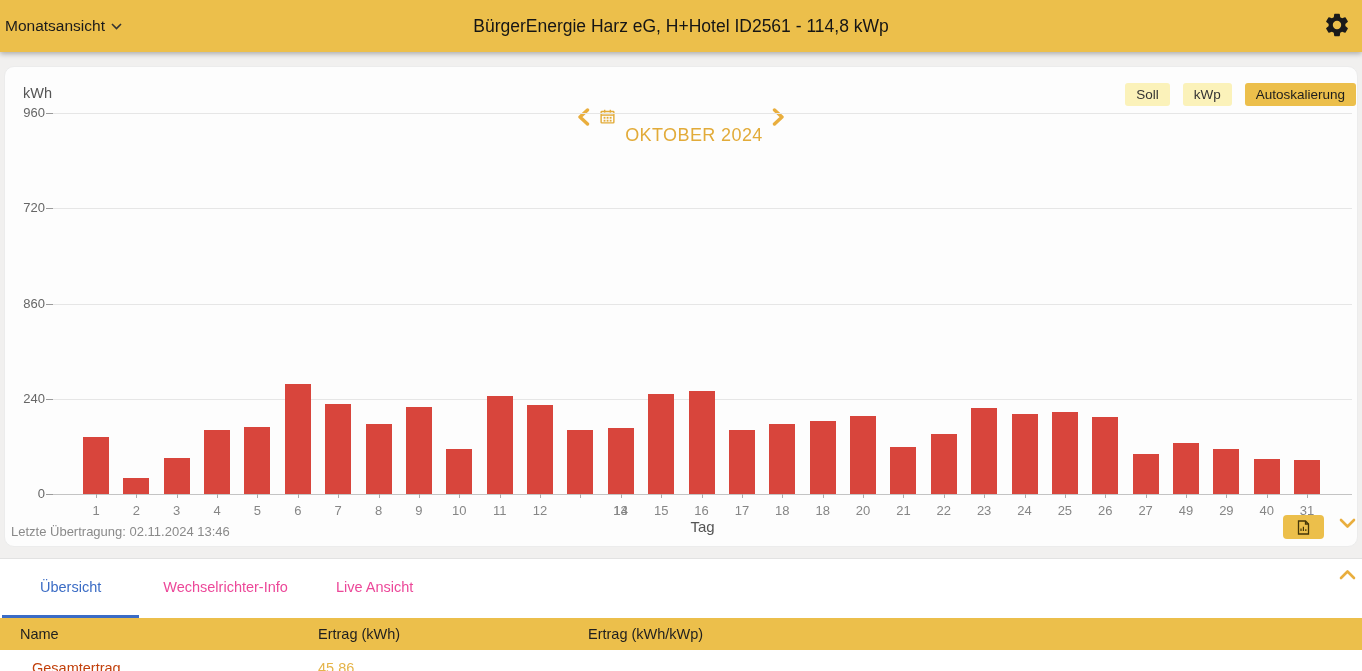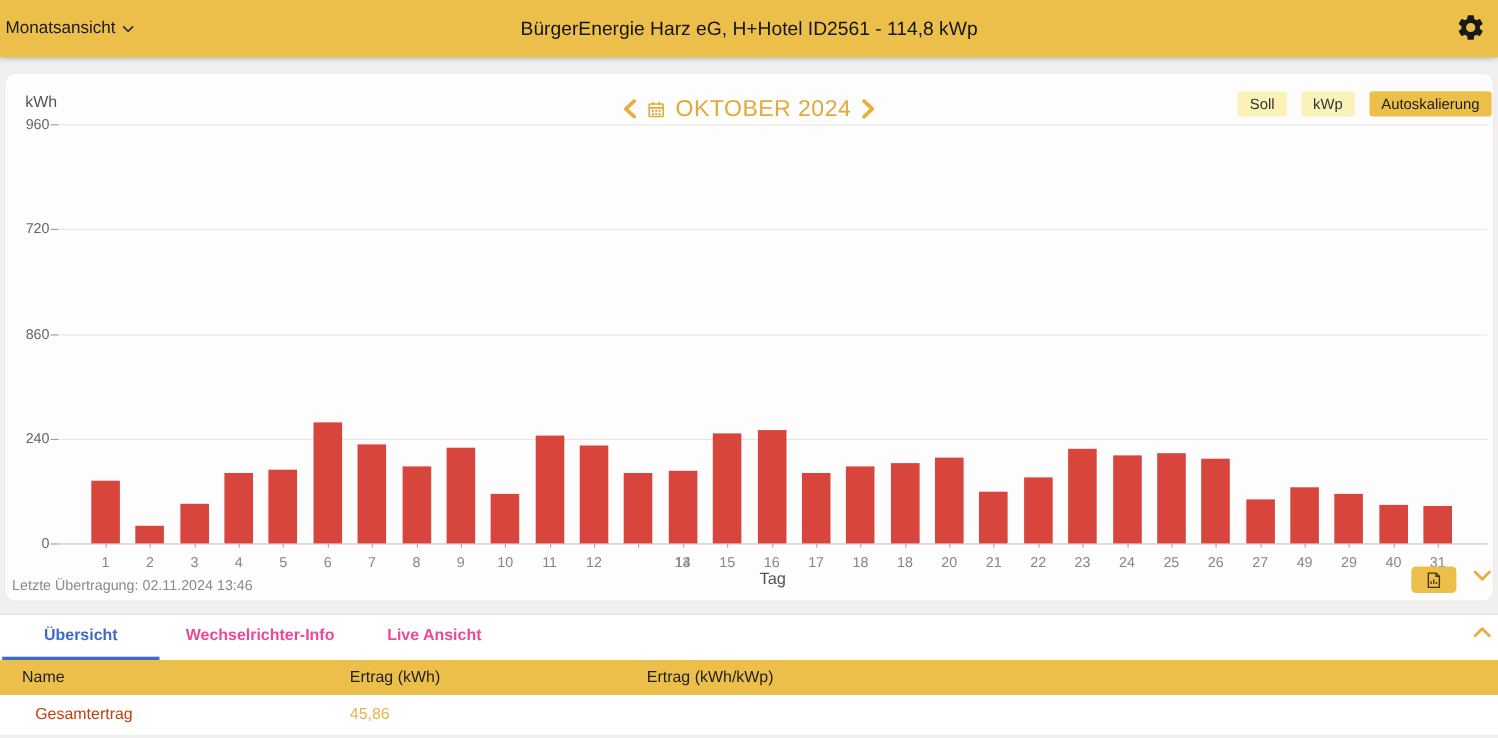--- a/index.html
+++ b/index.html
@@ -27,21 +27,21 @@
   .gear-btn{position:absolute;right:10px;top:11px;width:30px;height:30px;
     background:none;border:none;cursor:pointer;padding:0;}
 
   
   .chart-card{position:absolute;left:4px;right:4px;top:66px;height:481px;
     background:#fdfdfd;border:1px solid #ececec;border-radius:10px;}
   .unit-label{position:absolute;left:18px;top:18px;font-size:14.5px;color:#555;}
   .month-nav{position:absolute;left:0;right:0;top:20px;display:flex;
     justify-content:center;align-items:center;gap:9px;}
   .nav-arrow{background:none;border:none;cursor:pointer;padding:0;line-height:0;}
-  .month-label{font-size:21px;color:var(--accent-gold);letter-spacing:.4px;}
+  .month-label{font-size:18px;color:var(--accent-gold);letter-spacing:.4px;margin-top:38px;}
   .cal-icon{line-height:0;cursor:pointer;}
   .scale-buttons{position:absolute;top:16px;right:1px;display:flex;gap:13px;}
   .scale-btn{border:none;border-radius:3px;font-size:13.5px;color:#333;
     padding:4px 11px;cursor:pointer;font-family:inherit;background:var(--light-button-bg);}
   .scale-btn.active{background:var(--topbar-bg);color:#1d1d1d;}
 
   
   .plot{position:absolute;inset:0;}
   .gridline{position:absolute;left:48px;width:1299px;height:1px;background:#e6e6e6;}
   .gridline.axisline{background:#c4c4c4;}
@@ -57,21 +57,21 @@
   .last-transmission{position:absolute;left:6px;bottom:7px;font-size:13px;color:#8a8a8a;}
   .export-btn{position:absolute;left:1278px;top:448px;width:41px;height:24px;
     background:var(--topbar-bg);border:none;border-radius:4px;cursor:pointer;
     display:flex;align-items:center;justify-content:center;}
   .collapse-chart{position:absolute;left:1334px;top:451px;background:none;border:none;
     cursor:pointer;line-height:0;padding:0;}
 
   
   .bottom-section{position:absolute;left:0;right:0;top:558px;bottom:0;
     background:#fff;border-top:1px solid #e2e2e2;}
-  .tabs-row{position:relative;height:41px;display:flex;align-items:stretch;font-weight:bold;}
+  .tabs-row{position:relative;height:59px;display:flex;align-items:stretch;}
   .tab{display:flex;align-items:center;justify-content:center;
     font-size:14.5px;color:#ec4899;cursor:pointer;padding:0 24px;border-bottom:3px solid transparent;}
   .tab.first{padding:0 38px;margin-left:2px;}
   .tab.active{color:var(--tab-active-blue);border-bottom-color:var(--tab-active-blue);}
   .collapse-table{position:absolute;right:6px;top:10px;background:none;border:none;
     cursor:pointer;line-height:0;padding:0;}
   .table-header{height:32px;background:var(--table-header-bg);
     display:grid;grid-template-columns:298px 270px 1fr;align-items:center;}
   .table-header>div{padding-left:20px;font-size:14.5px;color:#1f1f1f;}
   .table-row{height:36px;display:grid;grid-template-columns:298px 270px 1fr;

